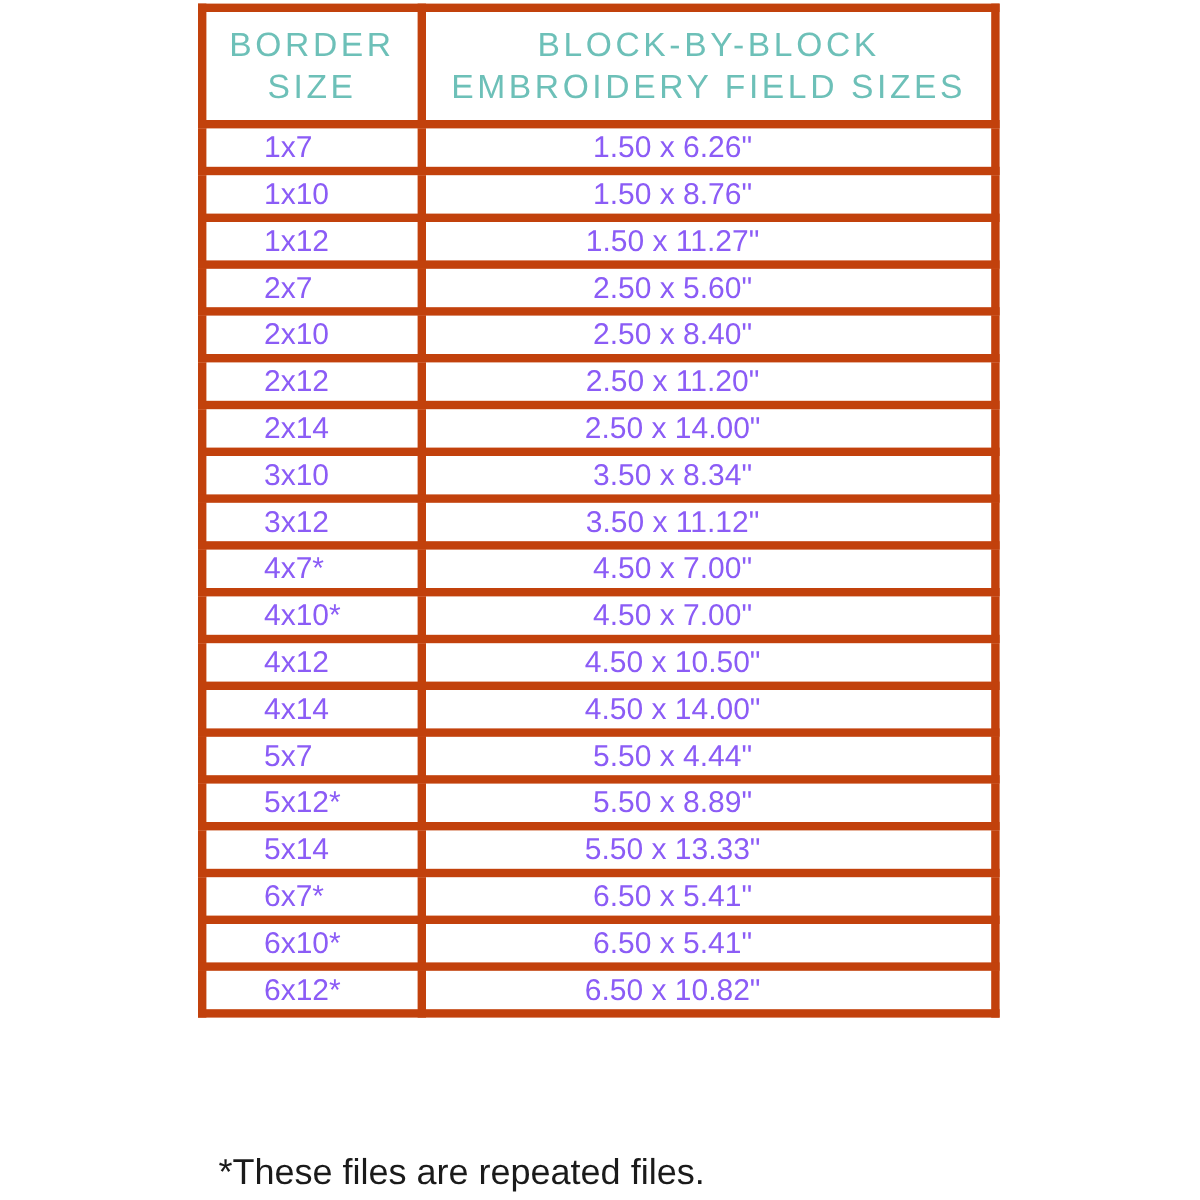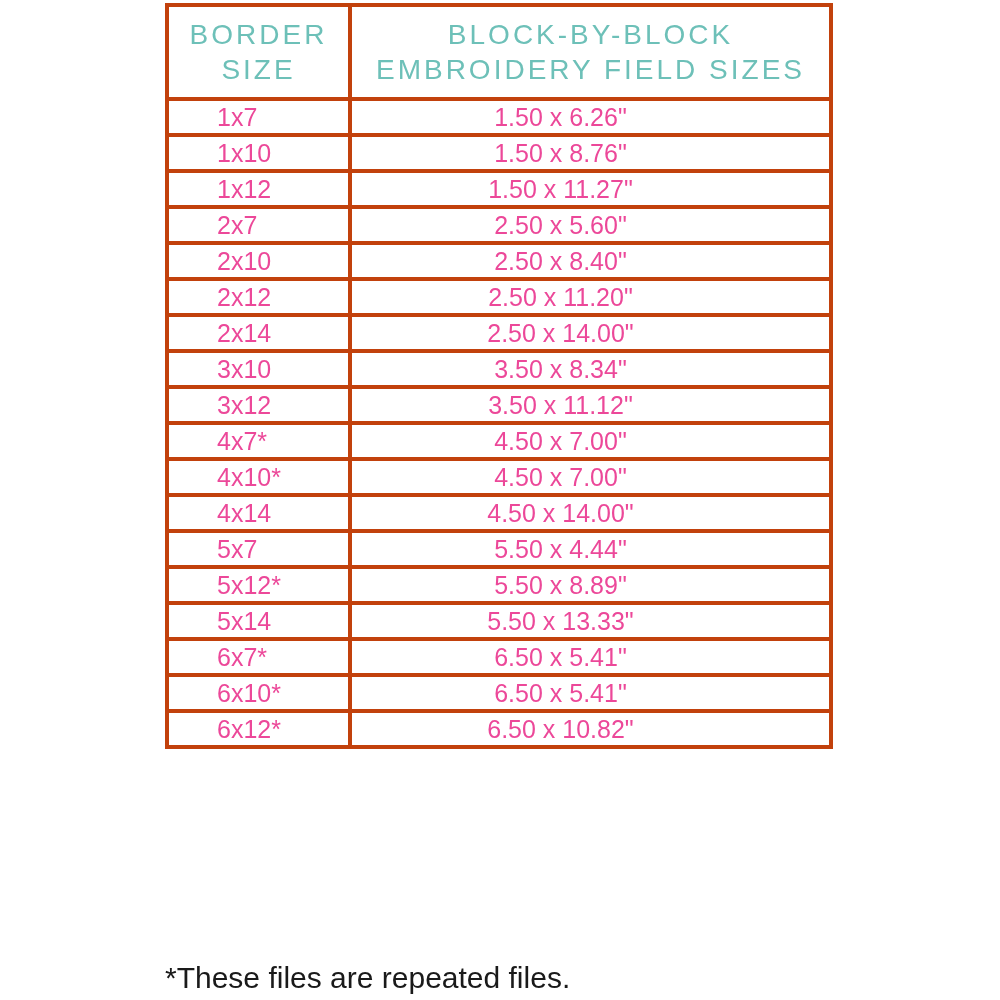--- a/index.html
+++ b/index.html
@@ -1,24 +1,24 @@
 <!DOCTYPE html>
 <html><head>
 <meta charset="utf-8">
 <style>
   html, body { margin:0; padding:0; background:#ffffff; }
   body { width:1000px; height:1000px; position:relative; overflow:hidden; font-family:"Liberation Sans", sans-serif; }
   .tbl { position:absolute; left:165px; top:3px; width:668px; border-collapse:collapse; table-layout:fixed; }
-  .tbl td, .tbl th { border:4px solid #c2410c; padding:0; }
+  .tbl td, .tbl th { border:7px solid #c2410c; padding:0; }
   .tbl th { height:90px; color:#6dc0b8; font-weight:normal; font-size:28px; letter-spacing:3px; line-height:35px; text-align:center; vertical-align:middle; }
-  .tbl td { height:32px; font-size:25px; color:#ec4899; line-height:32px; }
+  .tbl td { height:32px; font-size:25px; color:#8b5cf6; line-height:32px; }
   .c1 { width:183px; }
   .tbl td.border-cell { padding-left:48px; text-align:left; }
   .tbl td.field-cell { text-align:center; padding-right:60px; }
-  .foot { position:absolute; left:165px; top:958px; font-size:30px; color:#1a1a1a; line-height:40px; }
+  .foot { position:absolute; left:182px; top:958px; font-size:30px; color:#1a1a1a; line-height:40px; }
 </style>
 </head>
 <body>
 
 <table class="tbl">
   <colgroup>
       <col class="c1">
       <col>
     </colgroup>
   <thead>
@@ -72,20 +72,24 @@
       </tr>
       <tr>
         <td class="border-cell">4x7*</td>
         <td class="field-cell">4.50 x 7.00"</td>
       </tr>
       <tr>
         <td class="border-cell">4x10*</td>
         <td class="field-cell">4.50 x 7.00"</td>
       </tr>
       <tr>
+        <td class="border-cell">4x12</td>
+        <td class="field-cell">4.50 x 10.50"</td>
+      </tr>
+      <tr>
         <td class="border-cell">4x14</td>
         <td class="field-cell">4.50 x 14.00"</td>
       </tr>
       <tr>
         <td class="border-cell">5x7</td>
         <td class="field-cell">5.50 x 4.44"</td>
       </tr>
       <tr>
         <td class="border-cell">5x12*</td>
         <td class="field-cell">5.50 x 8.89"</td>

